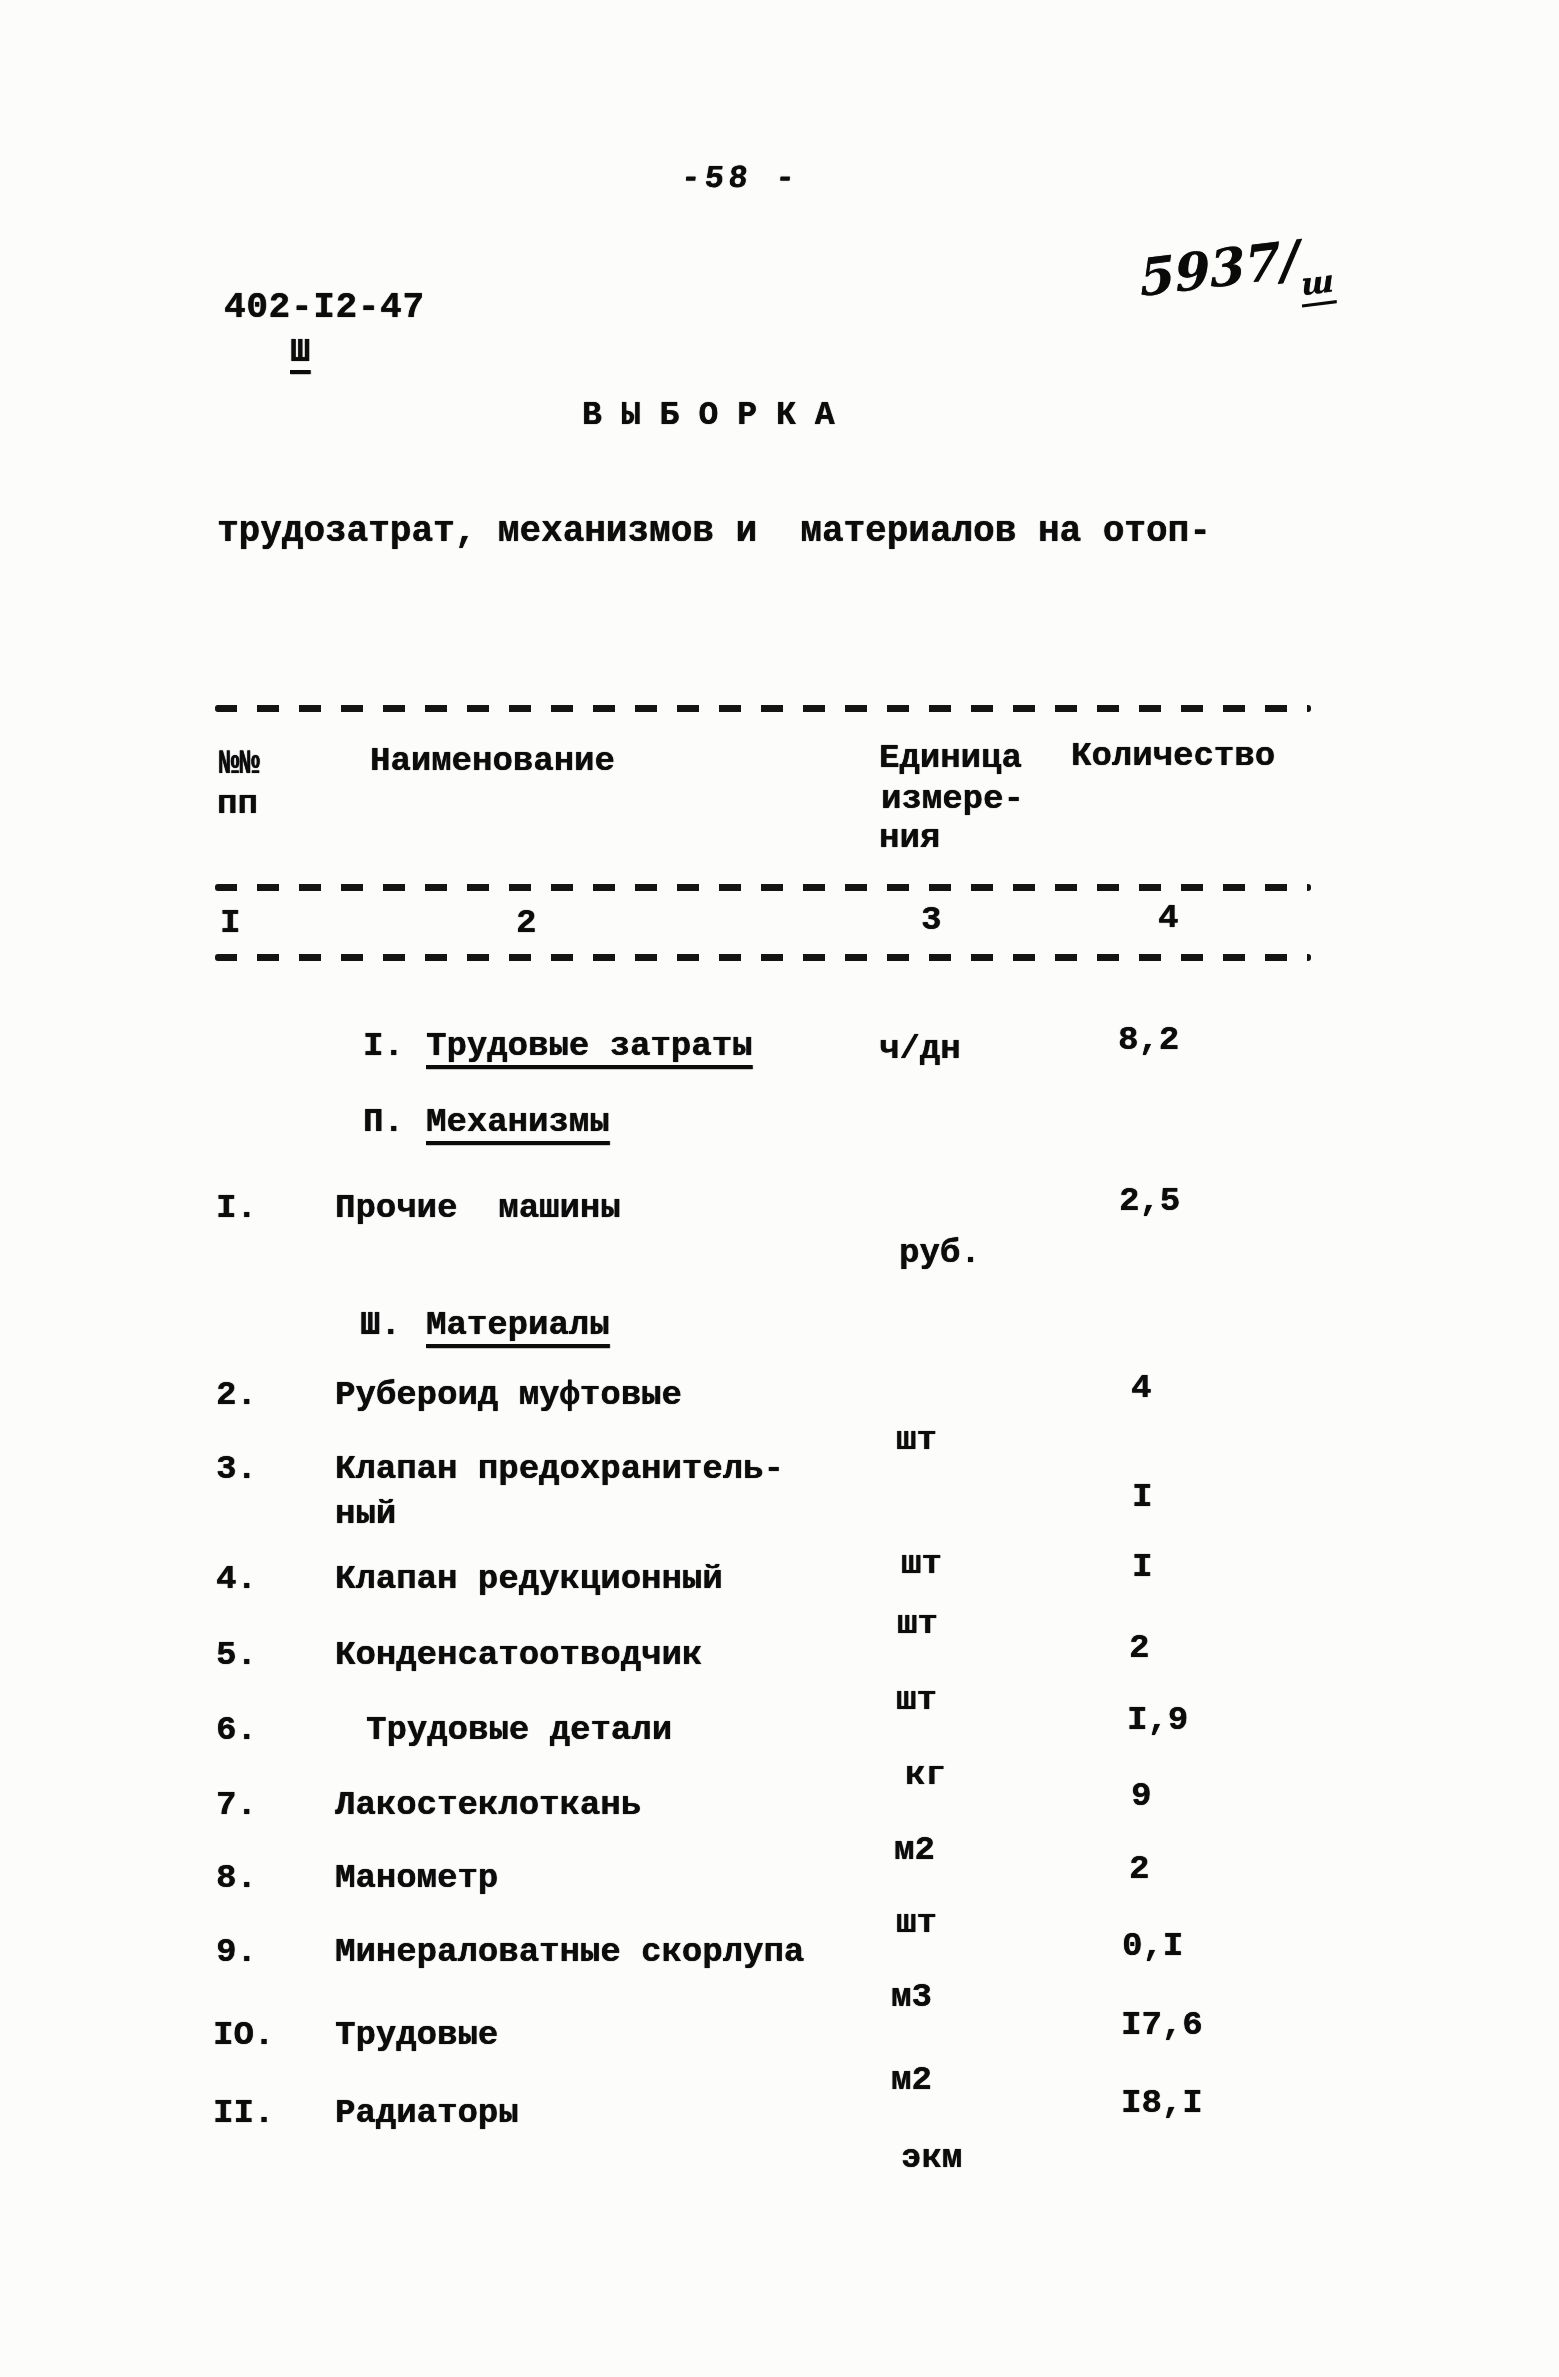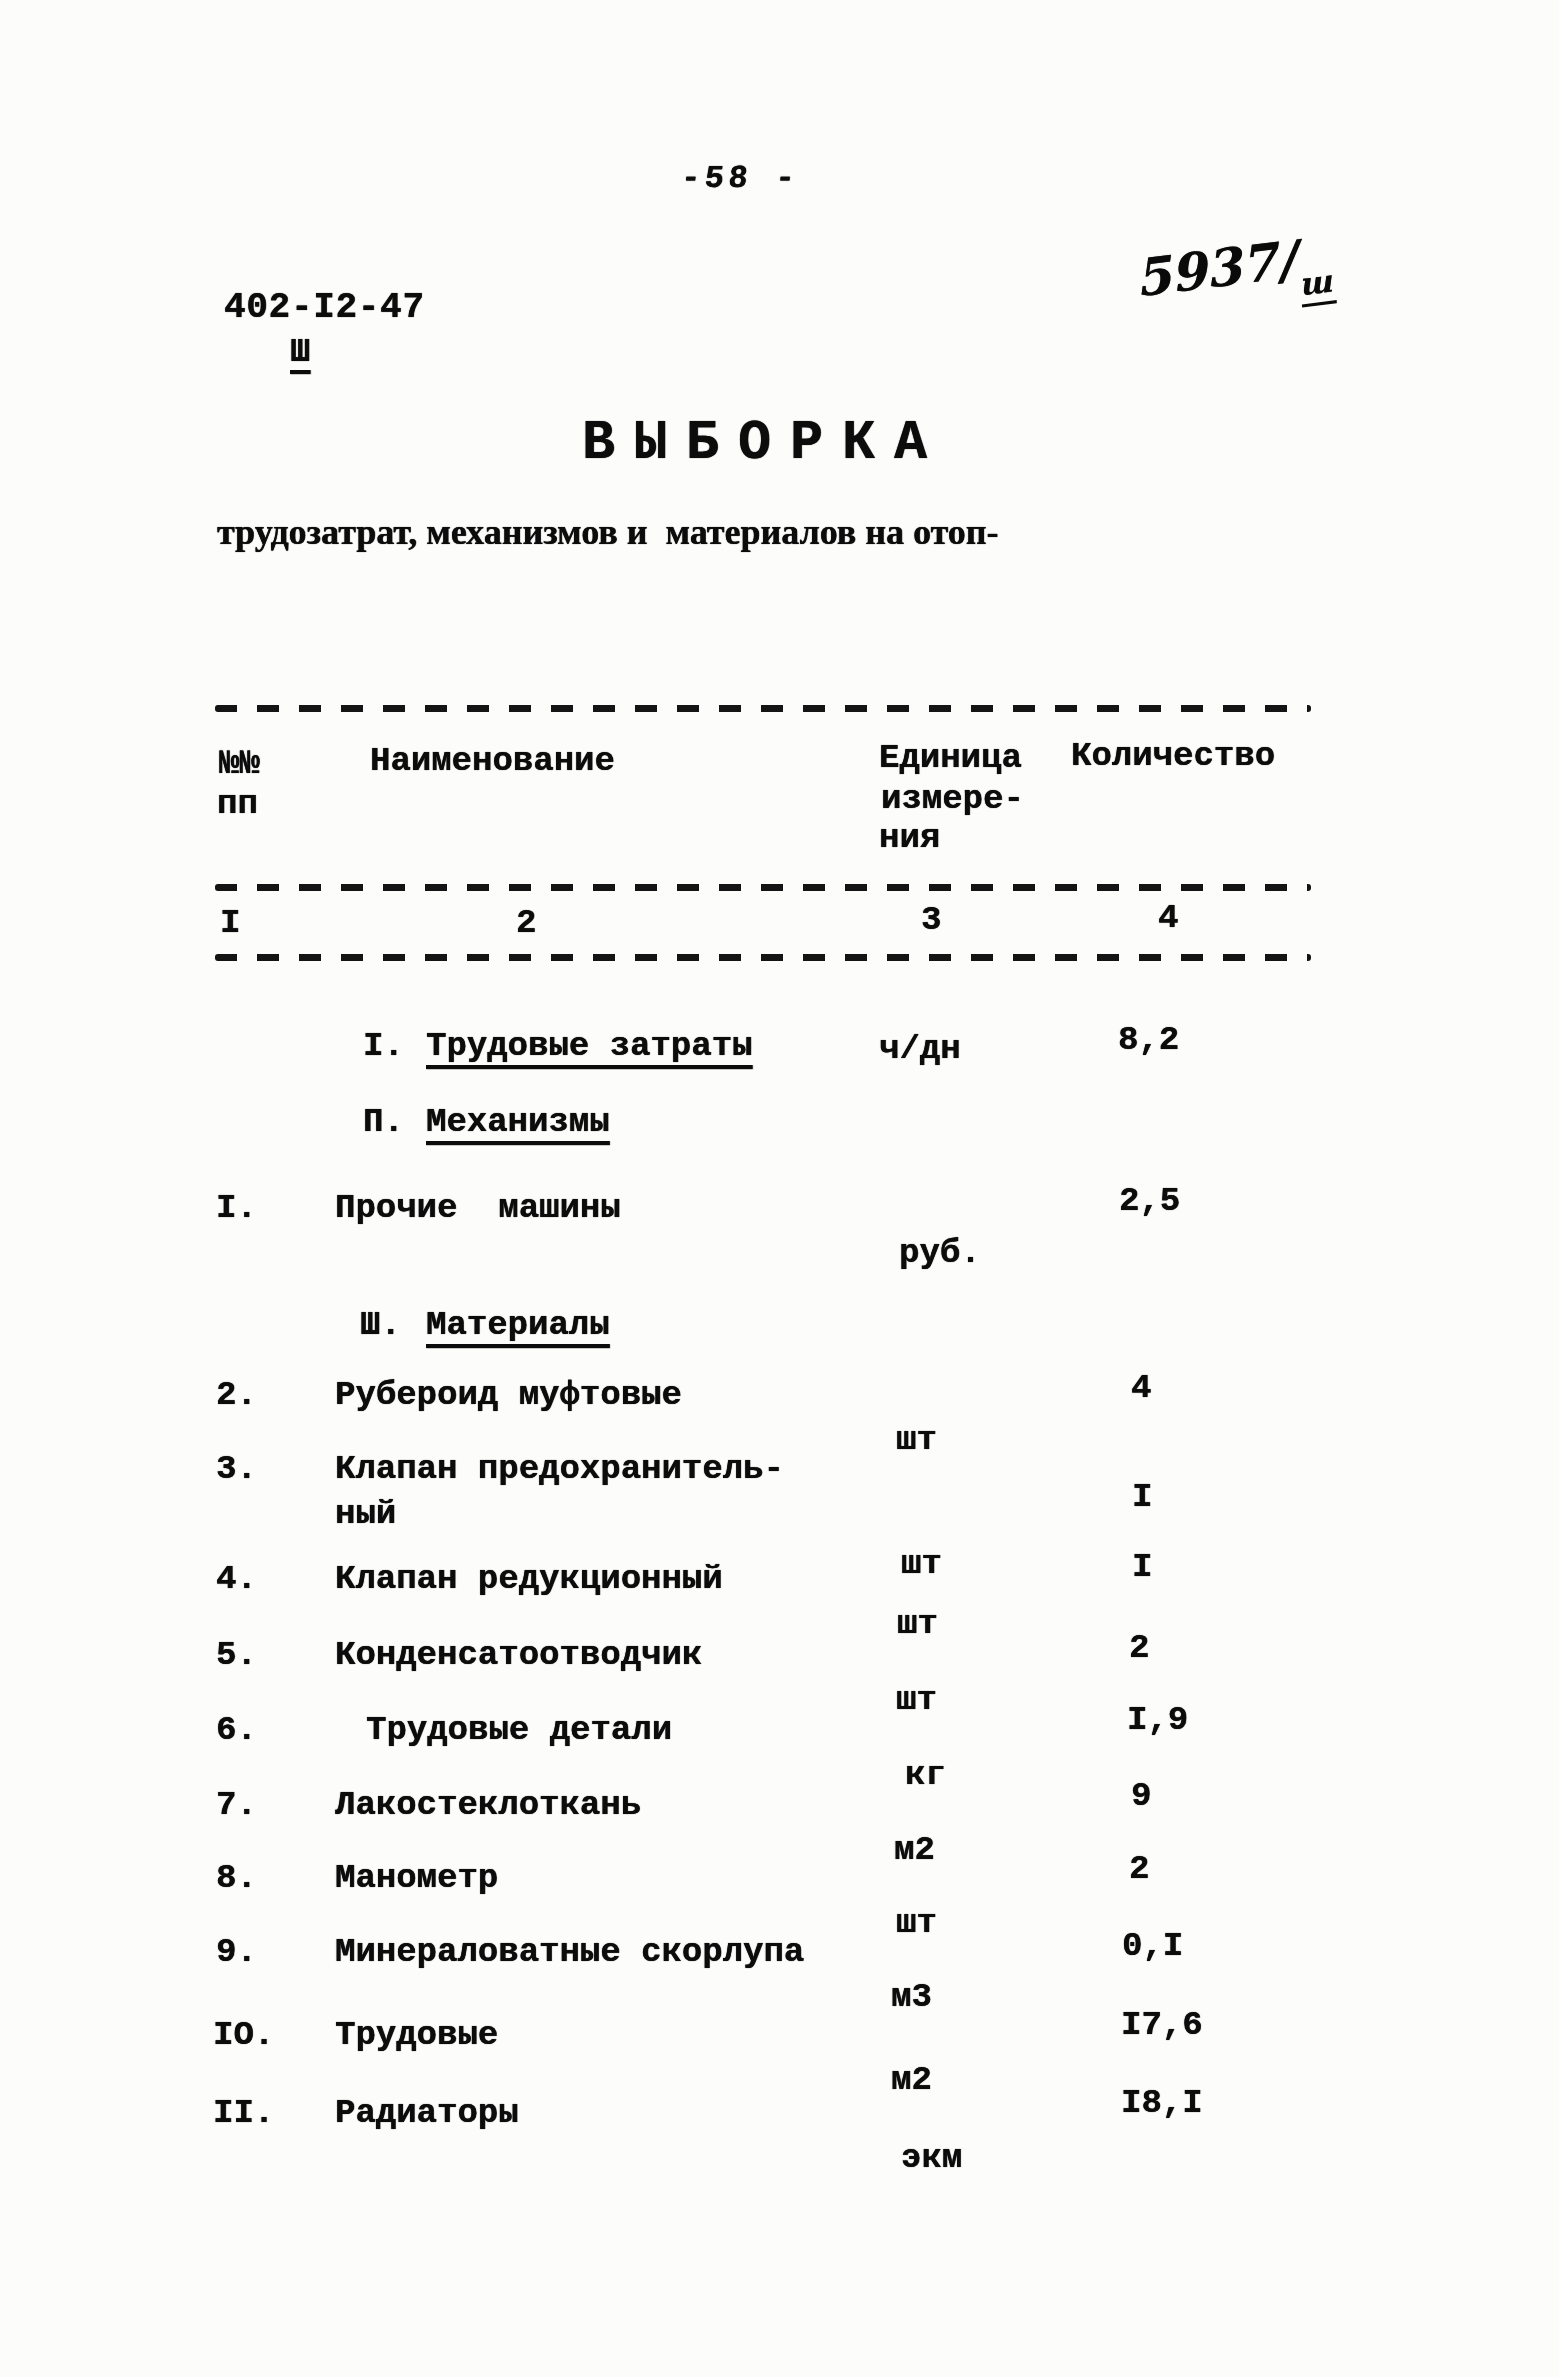--- a/index.html
+++ b/index.html
@@ -39,22 +39,22 @@
     text-shadow:0 0 0.7px rgba(0,0,0,.8);
     white-space:pre;
   }
   .hand-sub{
     font-size:31px;
     display:inline-block;
     transform:translateY(19px);
     border-bottom:3.6px solid #0a0a0a;
     padding:0 2.2px 1.5px 0.7px;
   }
-  .title{left:582px;top:414px;font-size:55px;letter-spacing:19px;}
-  .para{left:217px;font-size:36px;font-family:Liberation Serif, serif;}
+  .title{left:582px;top:398px;font-size:33px;letter-spacing:19px;}
+  .para{left:217px;font-size:36px;}
   .dash{
     position:absolute;left:215px;width:1096px;height:6.6px;
     background:repeating-linear-gradient(90deg,#141414 0 22px,transparent 22px 42px);
     border-radius:2.9px;
   }
   
   .row{position:absolute;left:0;top:0;width:1560px;height:0.7px;overflow:visible;}
   .cell{position:absolute;white-space:pre;font-weight:700;font-size:34px;
         text-shadow:0 0 1px rgba(12,12,12,.9), 0.4px 0.4px 0 rgba(12,12,12,.55);}
   .c-num{left:216px;}

